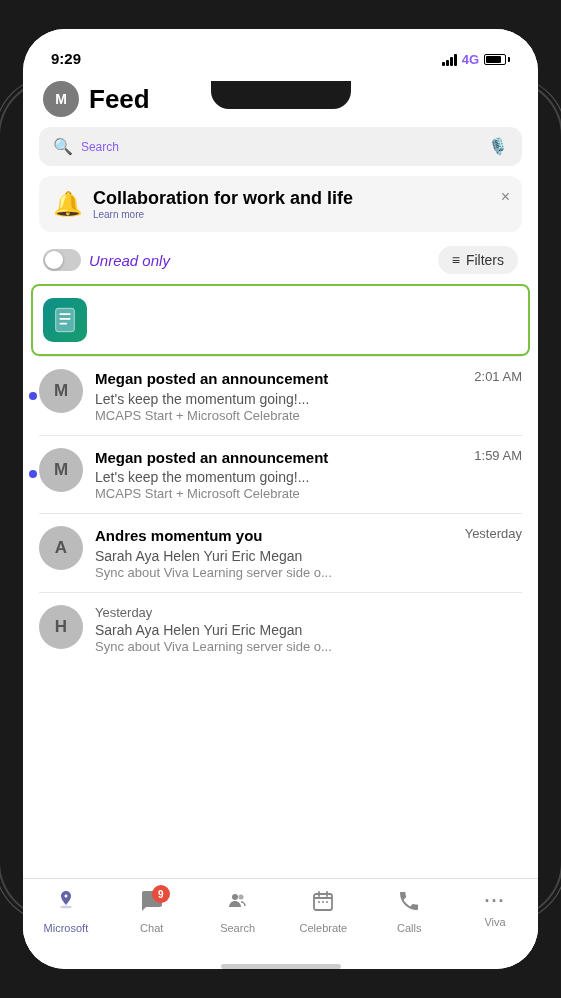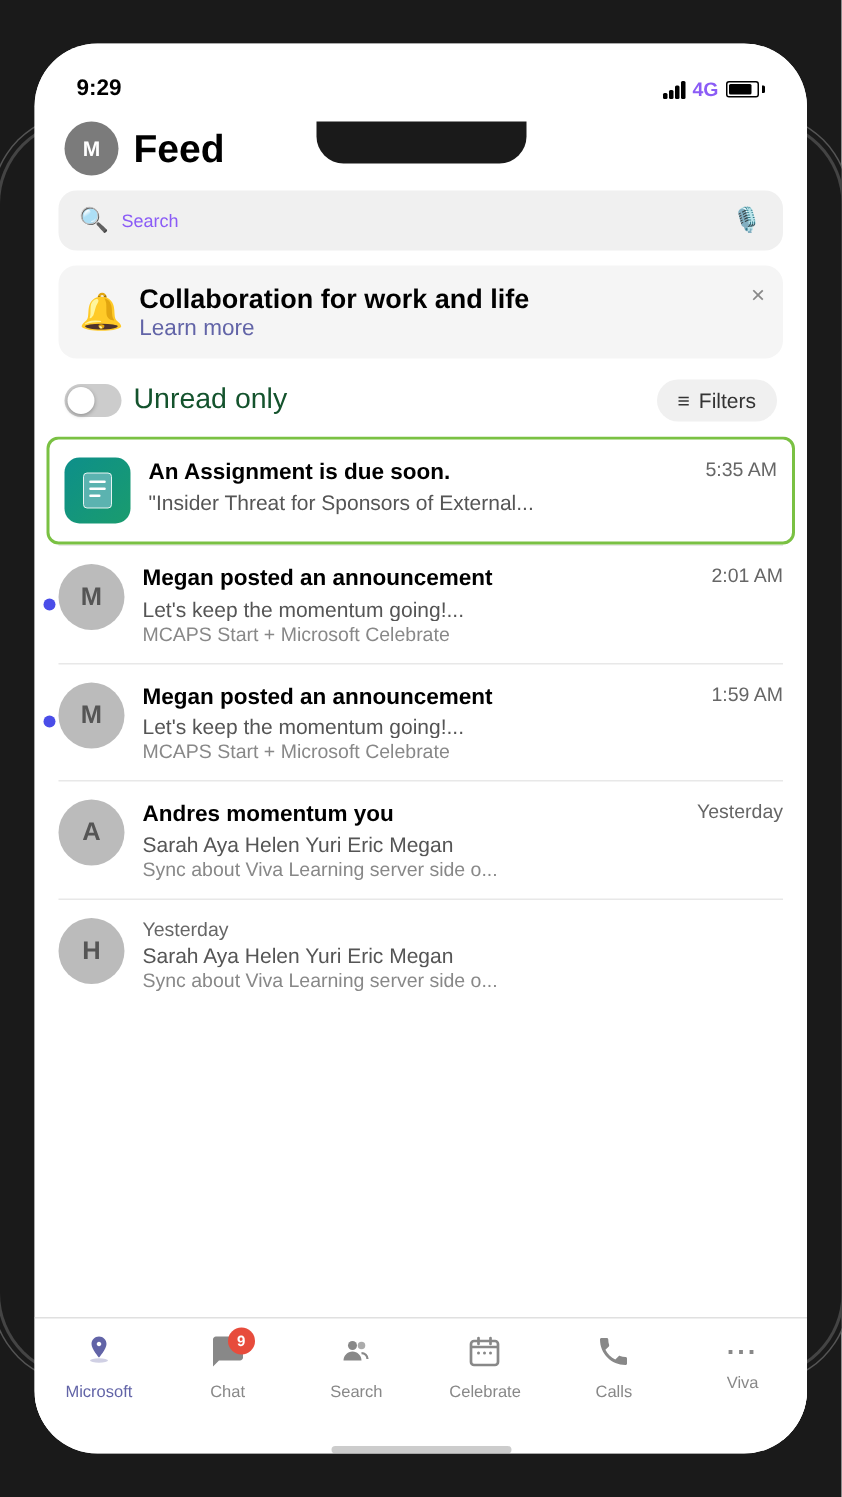--- a/index.html
+++ b/index.html
@@ -162,21 +162,21 @@
       flex: 1;
     }
 
     .banner-title {
       font-size: 18px;
       font-weight: 600;
       color: #000;
     }
 
     .banner-link {
-      font-size: 15px;
+      font-size: 10px;
       color: #6264a7;
       font-weight: 500;
     }
 
     .banner-close {
       color: #888;
       font-size: 16px;
       cursor: pointer;
       position: absolute;
       right: 12px;
@@ -211,22 +211,23 @@
       height: 18px;
       background: #fff;
       border-radius: 50%;
       position: absolute;
       top: 2px;
       left: 2px;
       box-shadow: 0 1px 3px rgba(0,0,0,0.3);
     }
 
     .toggle-label {
-      font-size: 19px;
-      color: #14532d;
+      font-size: 15px;
+      color: #6d28d9;
+      font-style: italic;
     }
 
     .filter-btn {
       background: #f0f0f0;
       border: none;
       border-radius: 20px;
       padding: 6px 14px;
       display: flex;
       align-items: center;
       gap: 6px;
@@ -514,27 +515,20 @@
       </div>
 
       <div class="feed-list">
 
         <div class="feed-item highlighted">
           <div class="feed-avatar assignment">
             <svg width="28" height="28" viewBox="0 0 24 24" fill="none">
               <rect x="4" y="2" width="16" height="20" rx="2" fill="#5bb3b0" stroke="#fff" stroke-width="0.5"></rect>
               <path d="M8 7h8M8 11h8M8 15h5" stroke="#fff" stroke-width="1.5" stroke-linecap="round"></path>
             </svg>
-          </div>
-          <div class="feed-body">
-            <div class="feed-row1">
-              <span class="feed-title">An Assignment is due soon.</span>
-              <span class="feed-time">5:35 AM</span>
-            </div>
-            <div class="feed-subtitle">"Insider Threat for Sponsors of External...</div>
           </div>
         </div>
 
         <div class="divider"></div>
 
         <div class="feed-item" style="position:relative;">
           <div class="unread-dot"></div>
           <div class="feed-avatar round" style="font-size:17px; font-weight:600; color:#555;">M</div>
           <div class="feed-body">
             <div class="feed-row1">

